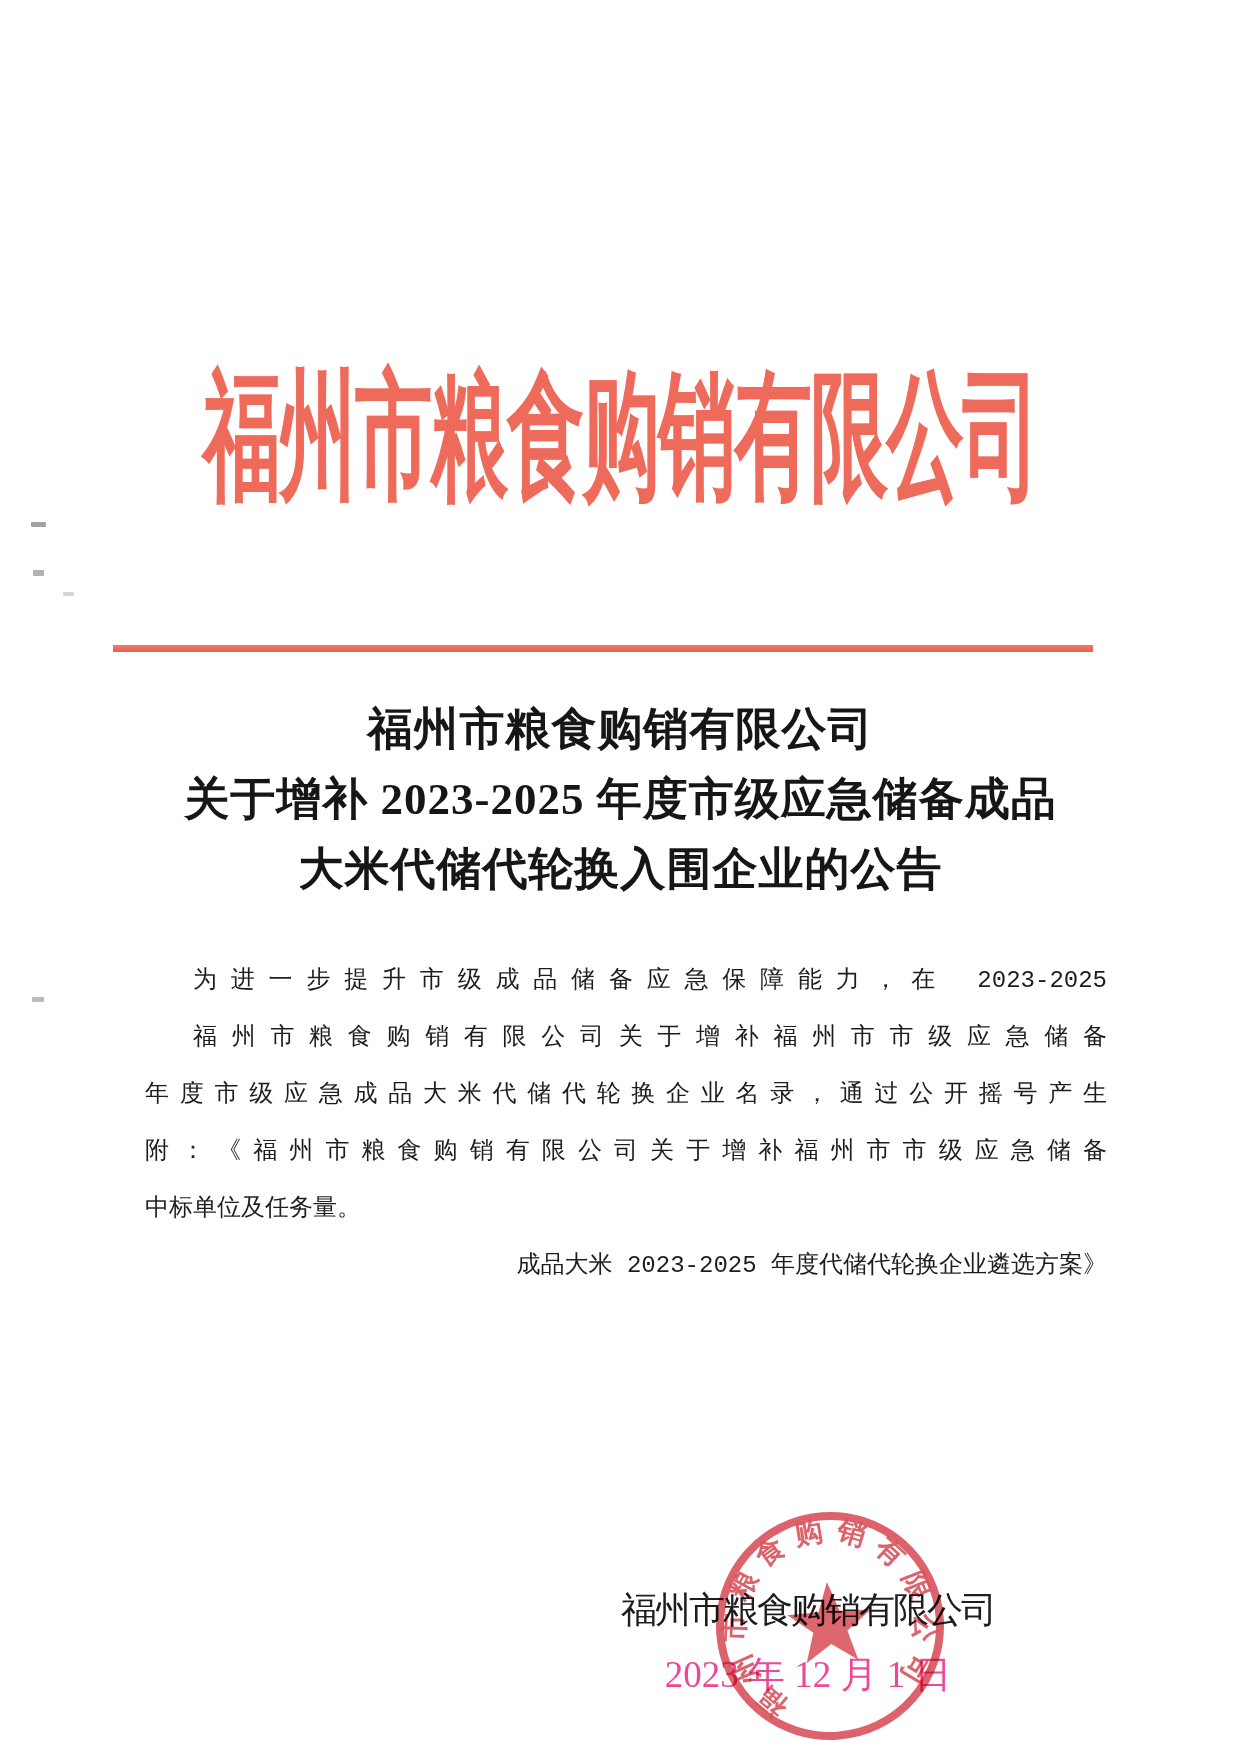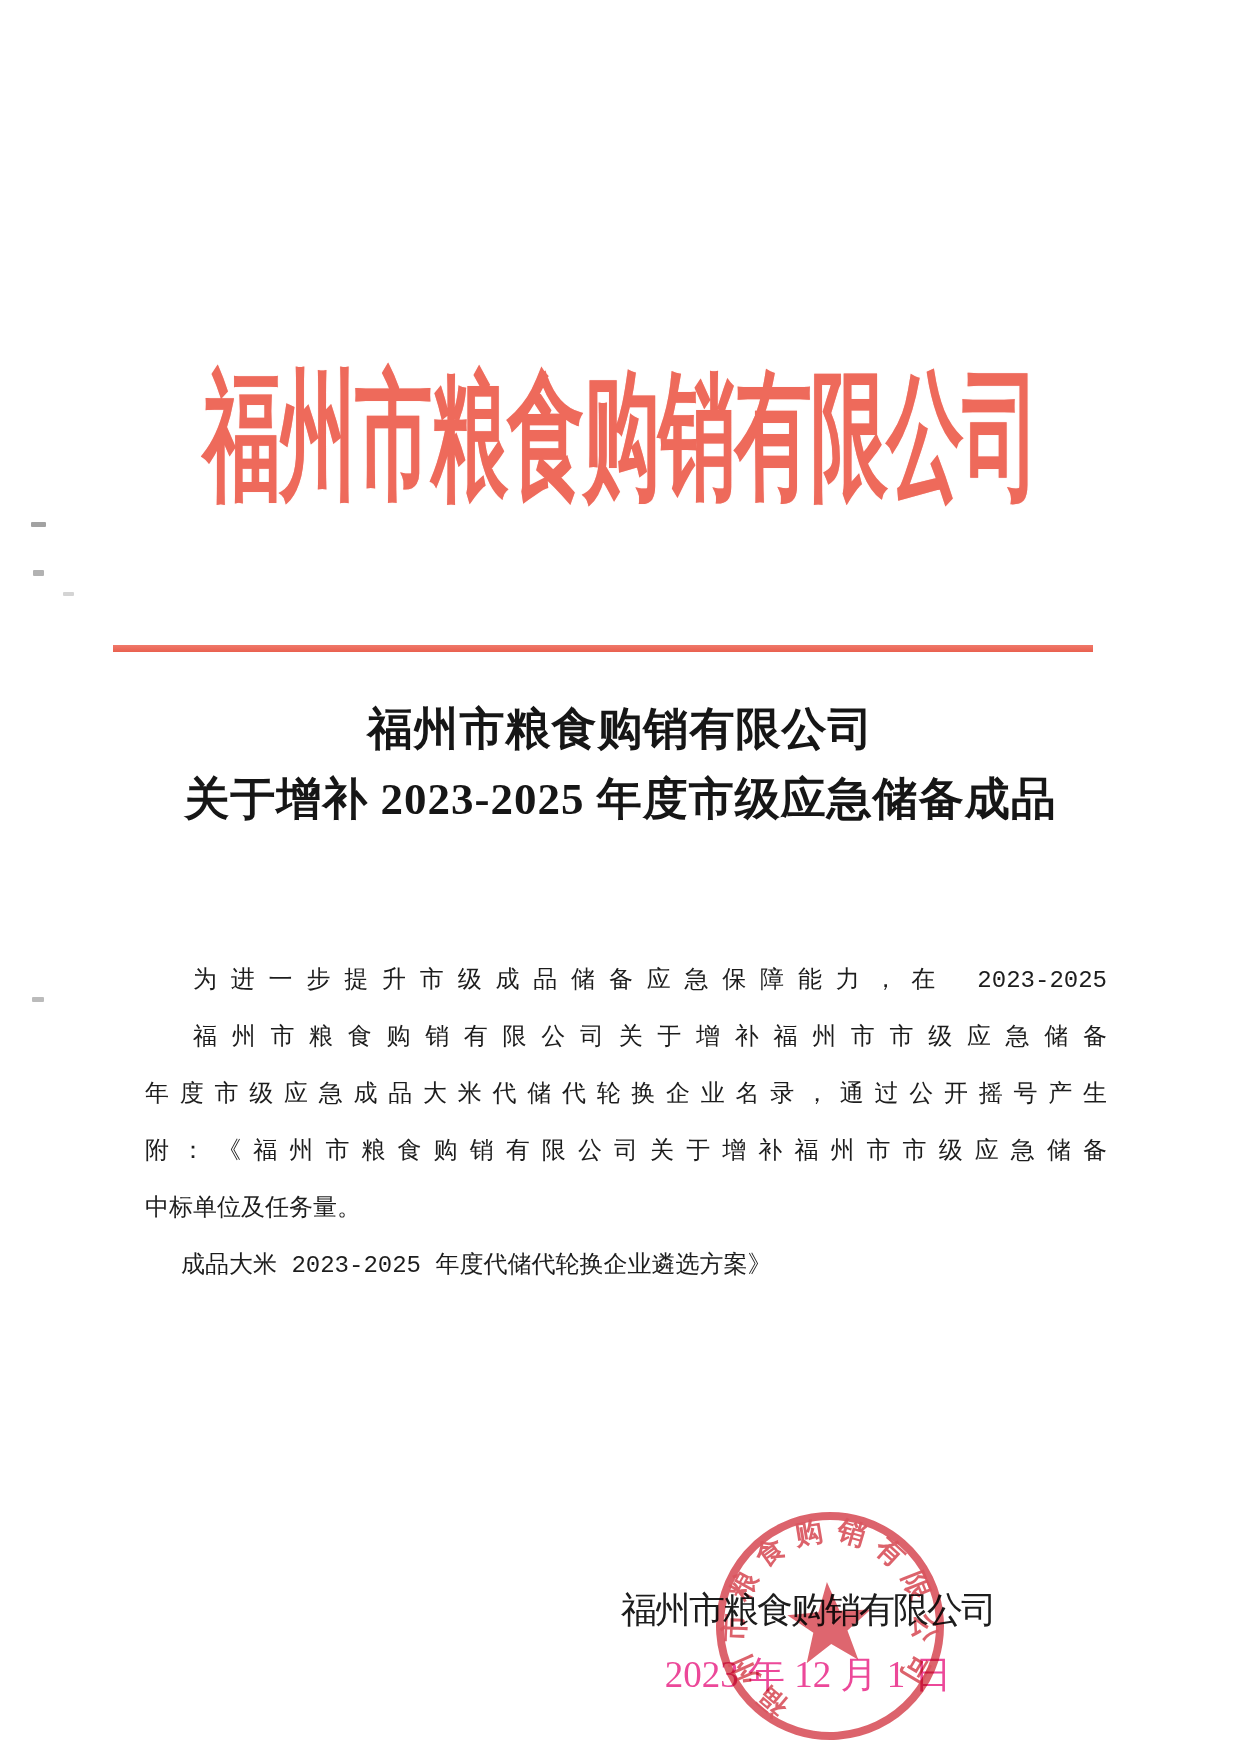--- a/index.html
+++ b/index.html
@@ -54,21 +54,21 @@
     height: 57px; line-height: 57px;
     white-space: nowrap;
   }
   .bline.fill {
     white-space: normal;
     text-align: justify;
     text-align-last: justify;
     width: 100%;
   }
   .bline.ind { text-indent: 2em; }
-  .bline.ind15 { text-indent: 1.5em; }
+  .bline.ind15 { text-indent: 1.5em; text-align: right; }
 
   
   .sig-company {
     position: absolute; top: 1586px; left: 598px; width: 420px;
     text-align: center; font-size: 36px; letter-spacing: -2px;
     color: #1d1d1d; white-space: nowrap;
   }
   .sig-date {
     position: absolute; top: 1650px; left: 598px; width: 420px;
     text-align: center; font-size: 37px;
@@ -102,20 +102,21 @@
 
   <div class="letterhead">
     <div class="inner">福州市粮食购销有限公司</div>
   </div>
 
   <div class="red-rule"></div>
 
   <div class="doc-title">
     <div>福州市粮食购销有限公司</div>
     <div>关于增补 2023-2025 年度市级应急储备成品</div>
+    <div>大米代储代轮换入围企业的公告</div>
   </div>
 
   <div class="body-text">
     <div class="bline fill ind">为进一步提升市级成品储备应急保障能力，在 2023-2025</div>
     <div class="bline fill ind">福州市粮食购销有限公司关于增补福州市市级应急储备</div>
     <div class="bline fill">年度市级应急成品大米代储代轮换企业名录，通过公开摇号产生</div>
     <div class="bline fill">附：《福州市粮食购销有限公司关于增补福州市市级应急储备</div>
     <div class="bline">中标单位及任务量。</div>
     <div class="bline ind15">成品大米 2023-2025 年度代储代轮换企业遴选方案》</div>
   </div>

